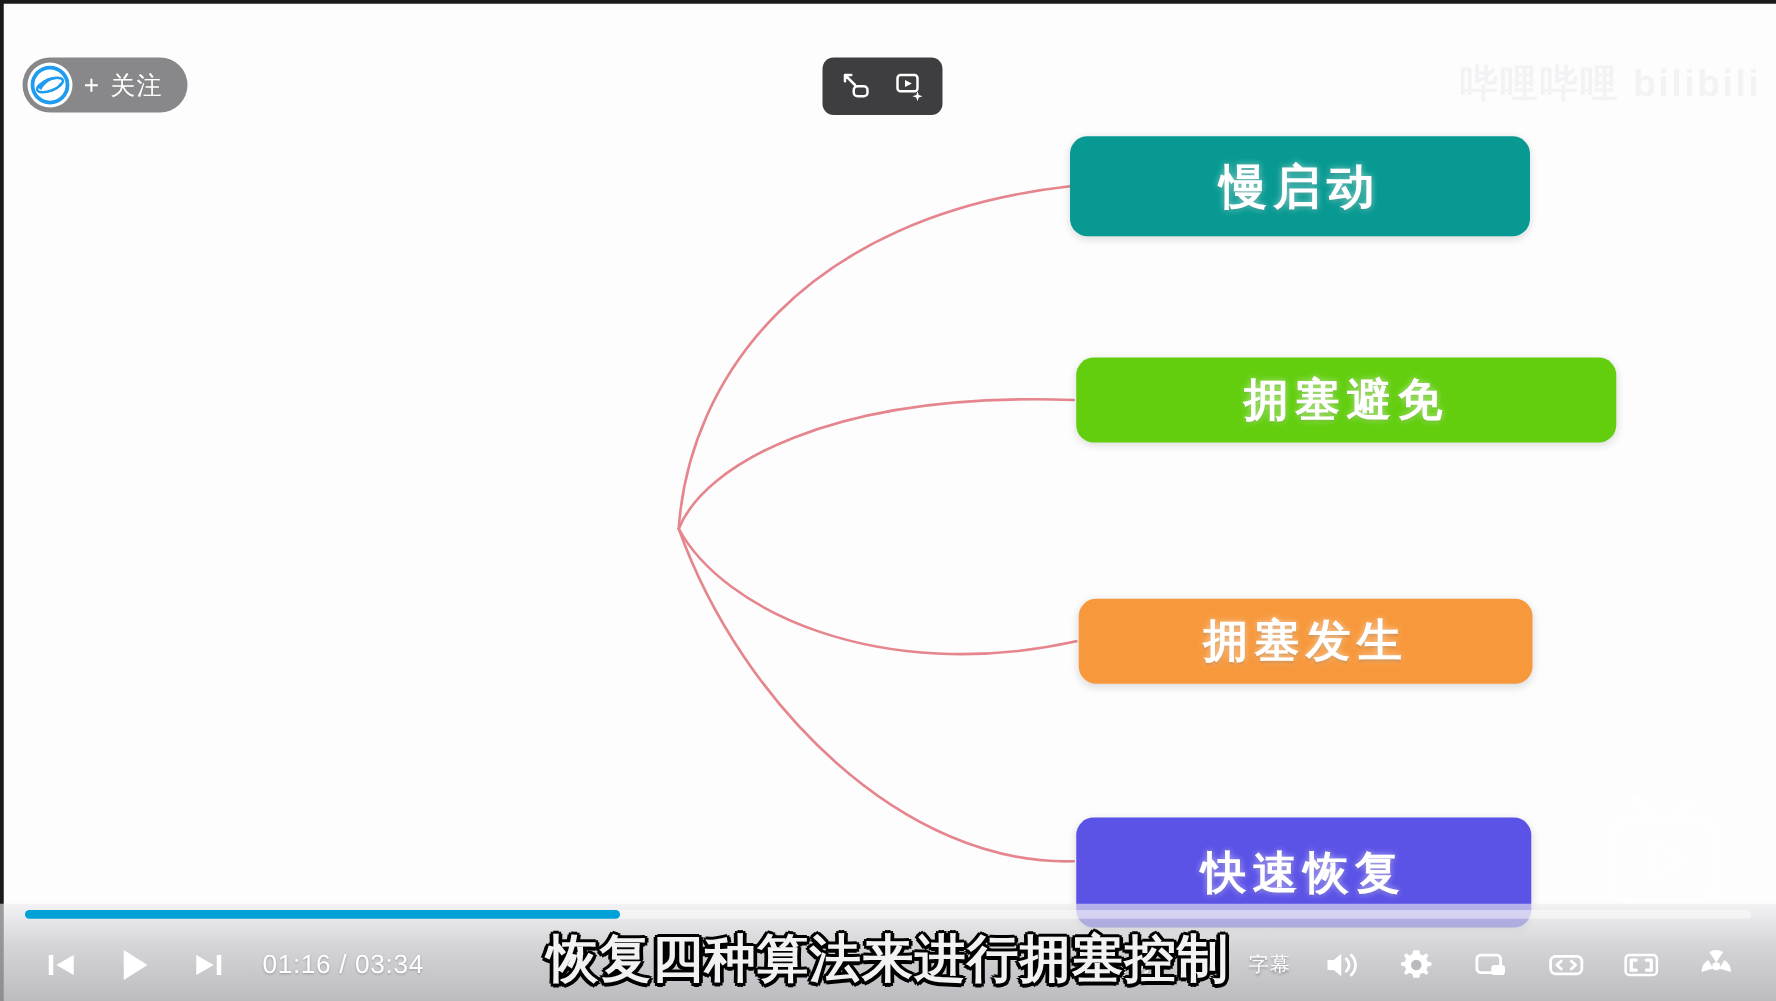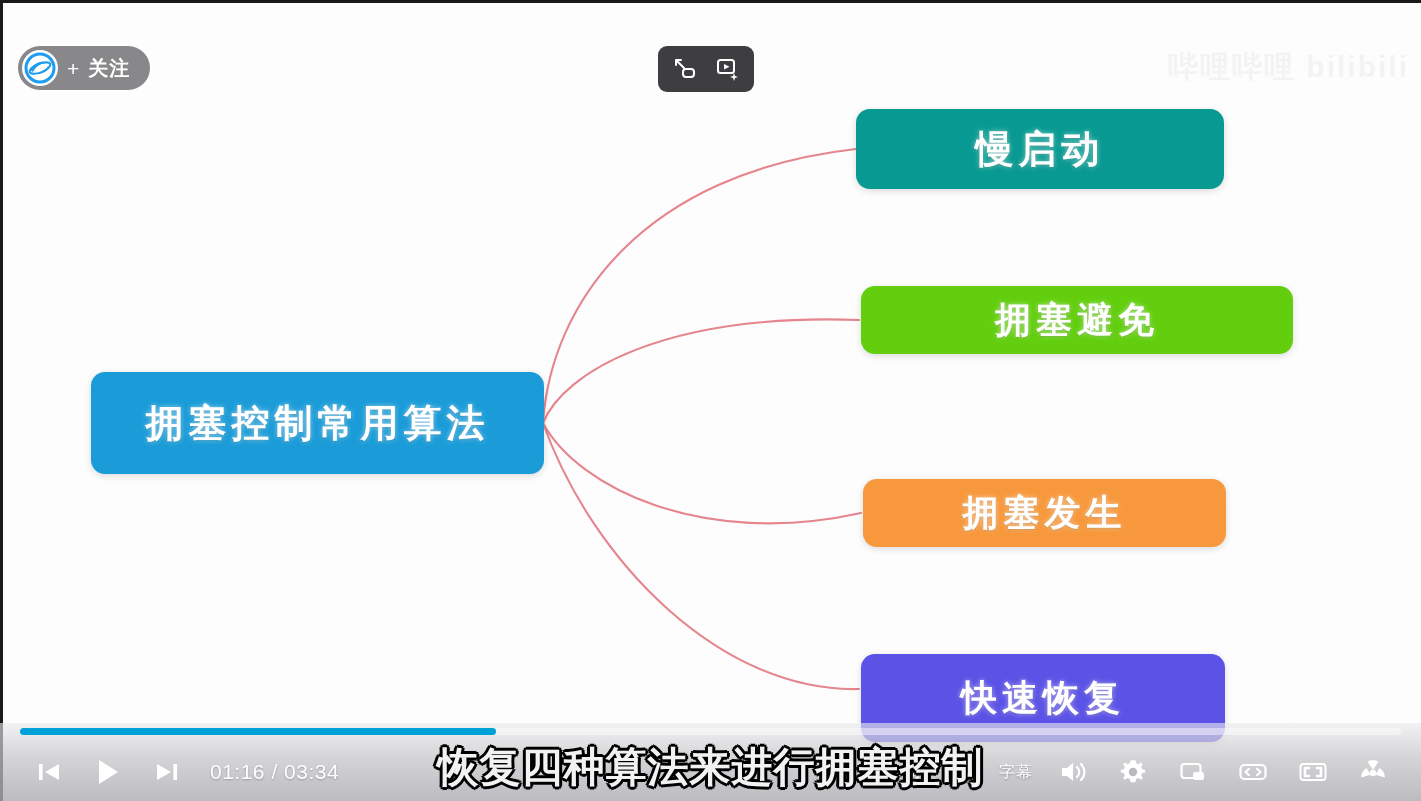--- a/index.html
+++ b/index.html
@@ -111,21 +111,21 @@
     border-radius: 50%;
     background: #ffffff;
     display: flex; align-items: center; justify-content: center;
     overflow: hidden;
     flex: 0 0 auto;
   }
   #follow-plus {
     color: #fff; font-size: 21px; line-height: 1; font-weight: 400;
   }
   #follow-label {
-    color: #ffffff; font-size: 20px; letter-spacing: 1px; font-weight: bold;
+    color: #ffffff; font-size: 20px; letter-spacing: 1px;
   }
 
   
   #top-tools {
     position: absolute;
     left: 658px; top: 46px;
     height: 46px;
     display: flex;
     align-items: center;
     gap: 8px;
@@ -244,21 +244,20 @@
 
     <svg id="mindmap-svg" viewBox="0 0 1418 798">
       <g fill="none" stroke="#e5858d" stroke-width="2.1" stroke-linecap="round">
         <path d="M 540 420 C 548 300 640 170 853 146"></path>
         <path d="M 540 420 C 560 370 660 310 856 317"></path>
         <path d="M 540 420 C 575 485 700 545 858 510"></path>
         <path d="M 540 420 C 590 560 720 690 856 686"></path>
       </g>
     </svg>
 
-    <div class="node" id="node-root" style="background:#1b9cd8;">拥塞控制常用算法</div>
 
     <div class="node" id="node-ss" style="background:#089a92;">慢启动</div>
 
     <div class="node" id="node-ca" style="background:#62ce0e;">拥塞避免</div>
 
     <div class="node" id="node-co" style="background:#f7983c;">拥塞发生</div>
 
     <div class="node" id="node-fr" style="background:#5b52e6;">快速恢复</div>
 
     <div id="wm-text">哔哩哔哩 bilibili</div>

